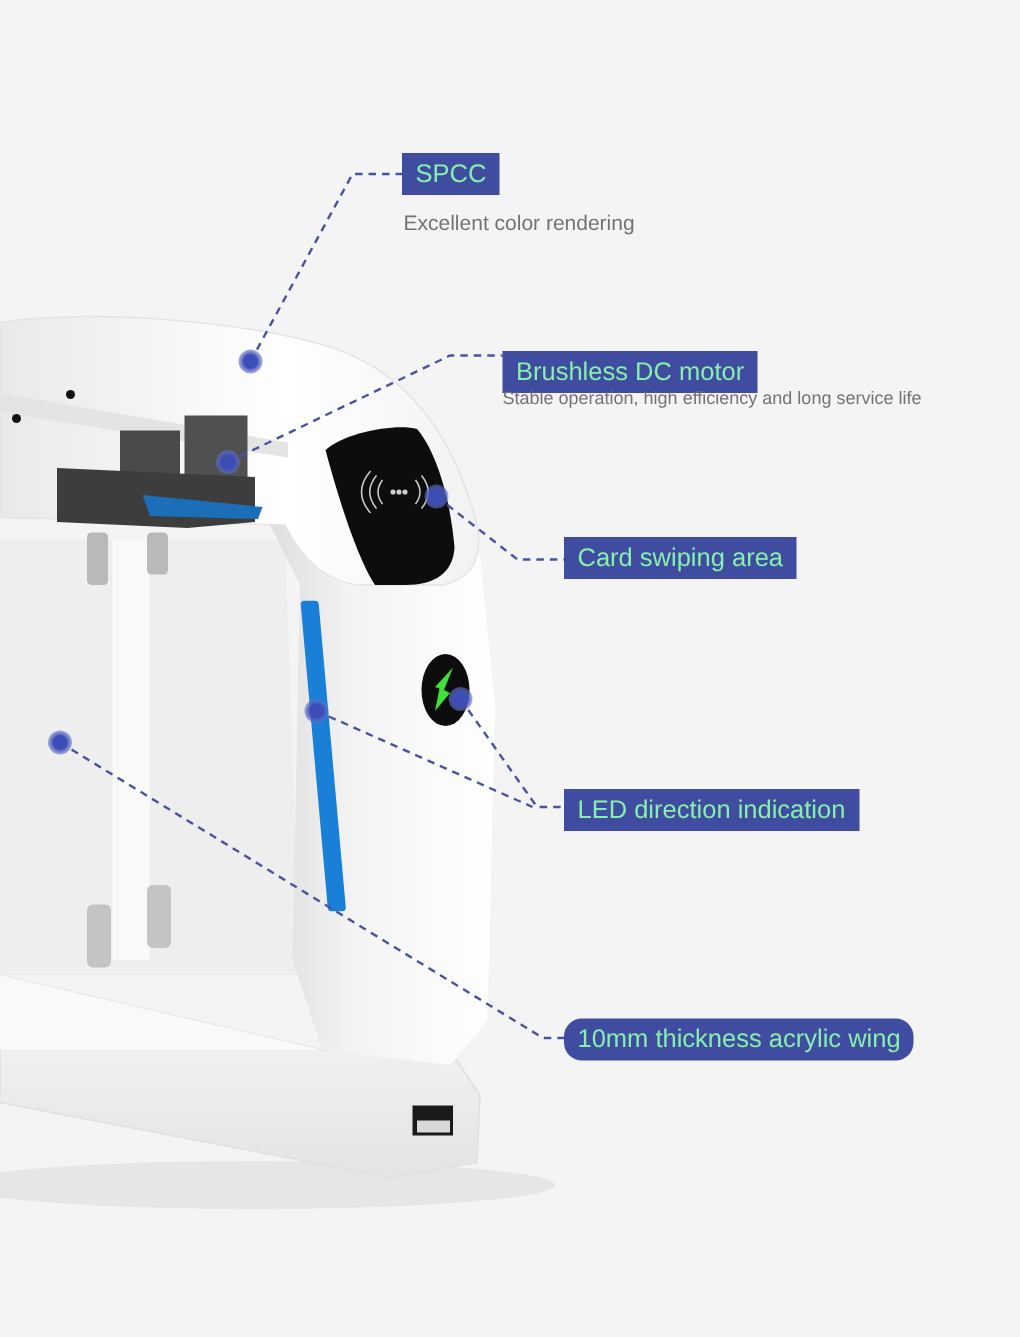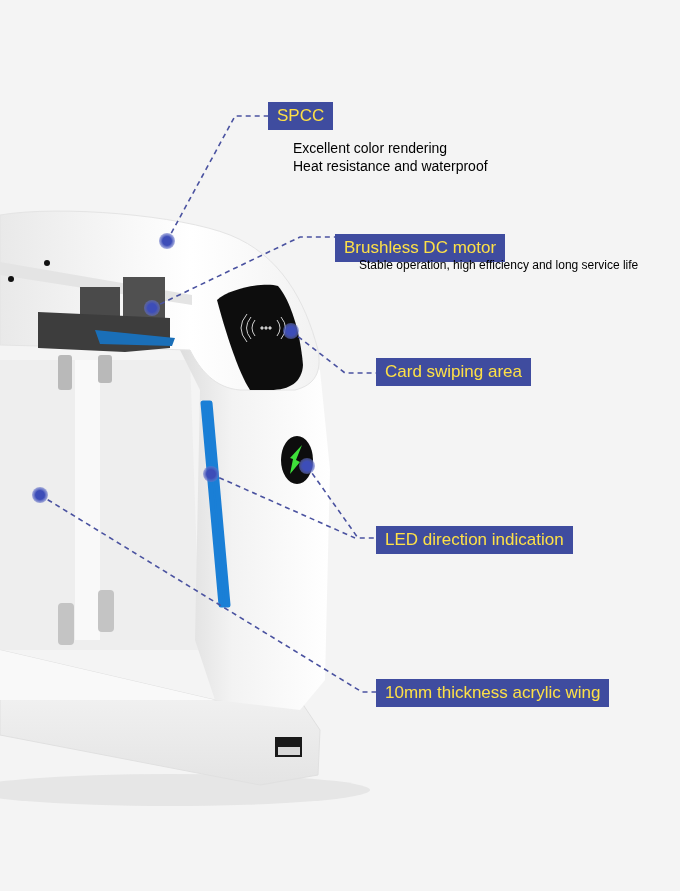--- a/index.html
+++ b/index.html
@@ -4,25 +4,25 @@
   <style>
     html, body { margin:0; padding:0; }
     body {
       width:680px; height:891px; overflow:hidden; position:relative;
       background:#f4f4f4;
       font-family:"Liberation Sans", sans-serif;
     }
     .stage { position:absolute; left:0; top:0; width:680px; height:891px; }
     svg.art { position:absolute; left:0; top:0; }
     .label-box {
-      position:absolute; background:#3f4c9f; color:#fde047;
+      position:absolute; background:#3f4c9f; color:#86efac;
       font-size:17px; line-height:28px; padding:0 9px; white-space:nowrap;
     }
     .desc {
-      position:absolute; color:#000000; font-size:14px; line-height:18px; white-space:nowrap;margin-left:24px;
+      position:absolute; color:#737373; font-size:14px; line-height:18px; white-space:nowrap;
     }
     .desc.small { font-size:12px; }
   </style>
 </head>
 <body>
 
 <div class="stage">
 
   <svg class="art" width="680" height="891" viewBox="0 0 680 891">
     <defs>
@@ -106,24 +106,23 @@
       <circle cx="152" cy="308" r="8" fill="url(#dotGrad)"></circle>
       <circle cx="291" cy="331" r="8" fill="url(#dotGrad)"></circle>
       <circle cx="307" cy="466" r="8" fill="url(#dotGrad)"></circle>
       <circle cx="211" cy="474" r="8" fill="url(#dotGrad)"></circle>
       <circle cx="40" cy="495" r="8" fill="url(#dotGrad)"></circle>
     </g>
   </svg>
 
   <div class="label-box" style="left:268px; top:102px;">SPCC</div>
   <div class="desc" style="left:269px; top:139px;">Excellent color rendering</div>
-  <div class="desc" style="left:269px; top:157px;">Heat resistance and waterproof</div>
 
   <div class="label-box" style="left:335px; top:234px;">Brushless DC motor</div>
   <div class="desc small" style="left:335px; top:256px;">Stable operation, high efficiency and long service life</div>
 
   <div class="label-box" style="left:376px; top:526px;">LED direction indication</div>
 
   <div class="label-box" style="left:376px; top:358px;">Card swiping area</div>
 
-  <div class="label-box" style="left:376px; top:679px;">10mm thickness acrylic wing</div>
+  <div class="label-box" style="left:376px; top:679px;border-radius:12px;">10mm thickness acrylic wing</div>
 
 </div>
 
 </body></html>

